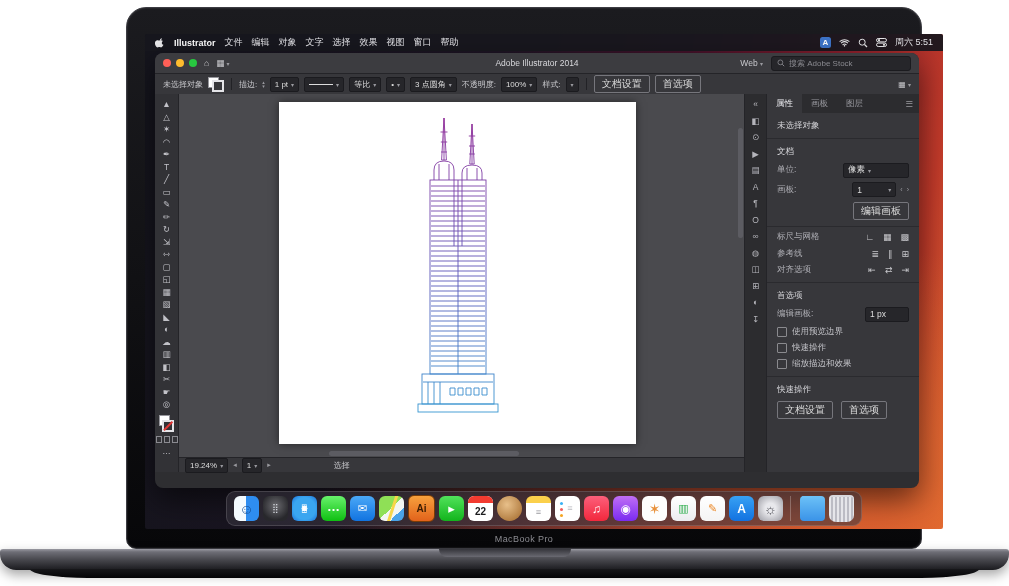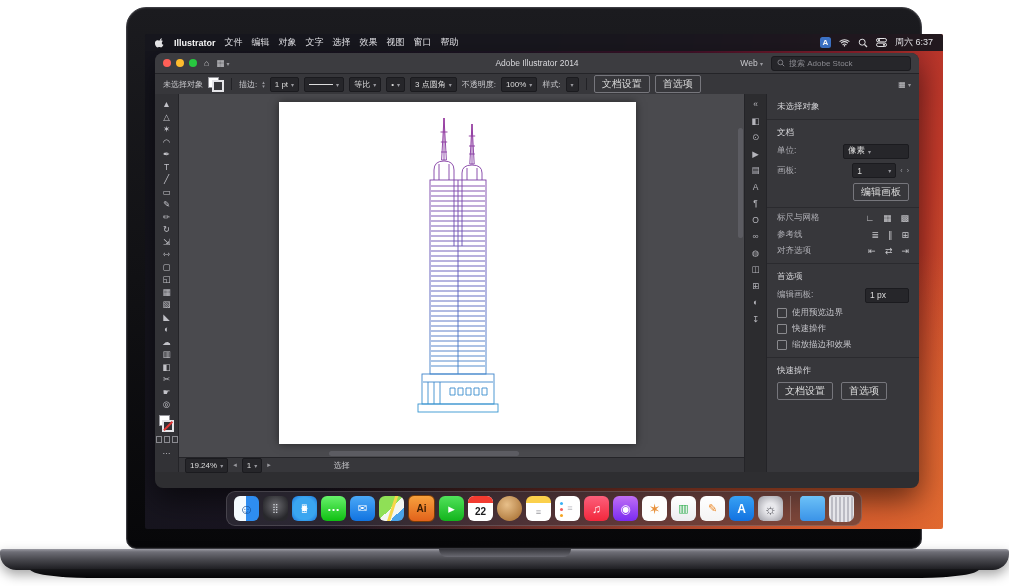--- a/index.html
+++ b/index.html
@@ -151,21 +151,21 @@
                 </svg>
             </span>
             <span style="display:flex;">
               <svg width="11" height="9" viewBox="0 0 11 9">
                   <rect x=".5" y=".5" width="10" height="3.4" rx="1.7" stroke="#e8e8ea" fill="none"></rect>
                   <circle cx="3" cy="2.2" r="1.1" fill="#e8e8ea"></circle>
                   <rect x=".5" y="5.1" width="10" height="3.4" rx="1.7" stroke="#e8e8ea" fill="none"></rect>
                   <circle cx="8" cy="6.8" r="1.1" fill="#e8e8ea"></circle>
                 </svg>
             </span>
-            <span>周六 6:37</span>
+            <span>周六 5:51</span>
           </span>
         </div>
 
         <div class="ai-window">
 
           <div class="titlebar">
             <span class="lights">
               <span class="lt r"></span>
               <span class="lt y"></span>
               <span class="lt g"></span>
@@ -329,20 +329,26 @@
               <span>O</span>
               <span>∞</span>
               <span>◍</span>
               <span>◫</span>
               <span>⊞</span>
               <span>◐</span>
               <span>↧</span>
             </div>
 
             <div class="props">
+              <div class="ptabs">
+                <span class="ptab active">属性</span>
+                <span class="ptab">画板</span>
+                <span class="ptab">图层</span>
+                <span class="ptab-menu">☰</span>
+              </div>
               <div class="pbody">
                 <div class="pnosel">未选择对象</div>
                 <div class="pdiv"></div>
                 <div class="psec-title">文档</div>
                 <div class="prow">
                   <span class="plabel">单位:</span>
                   <span class="field" style="width:56px;">
                       <span>像素</span>
                       <span class="caret">▾</span>
                     </span>
@@ -476,19 +482,20 @@
           <div class="dk-sep"></div>
           <div class="dk dk-folder">
               <span class="dg"></span>
             </div>
           <div class="dk dk-trash">
               <span class="dg"></span>
             </div>
         </div>
 
       </div>
+      <div class="chin-label">MacBook Pro</div>
     </div>
   </div>
 
   <div class="base"></div>
   <div class="notch"></div>
   <div class="lip"></div>
 </div>
 
 </body></html>

